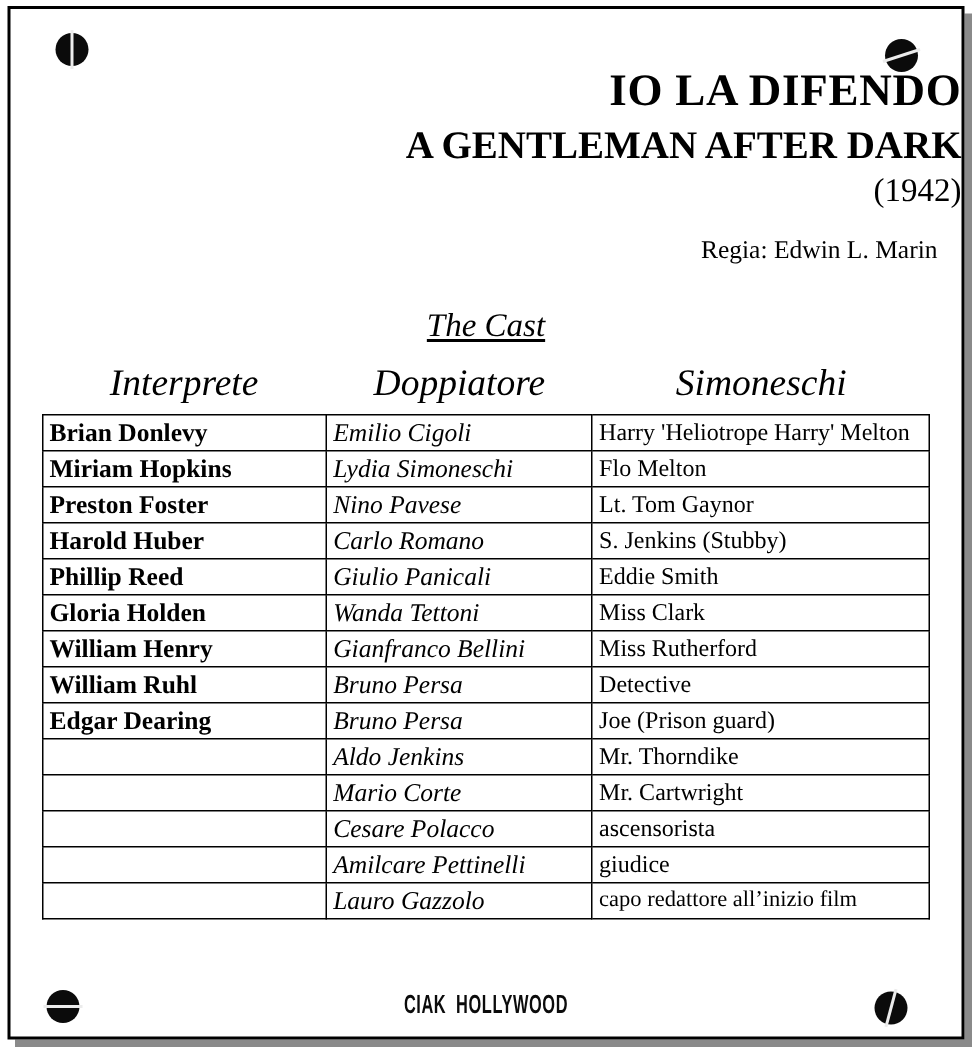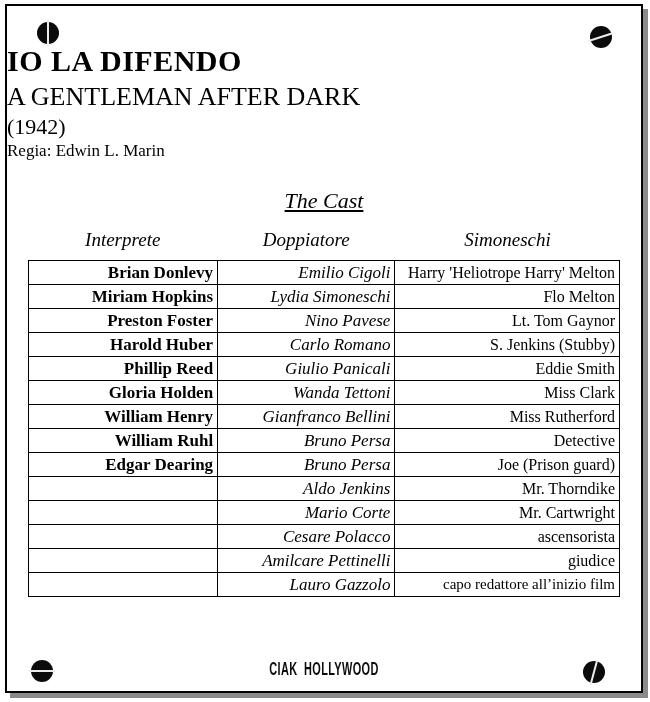--- a/index.html
+++ b/index.html
@@ -43,76 +43,76 @@
   }
   .screw--tl { left: 30px; top: 16px; }
   .screw--tr { left: 583px; top: 20px; }
   .screw--bl { left: 24px; top: 654px; }
   .screw--br { left: 576px; top: 655px; }
   .screw--tl::after { transform: rotate(90deg); }
   .screw--tr::after { transform: rotate(-18deg); }
   .screw--bl::after { transform: rotate(0deg); }
   .screw--br::after { transform: rotate(105deg); }
   
-  .header { text-align: left; }
+  .header { text-align: right; }
   .title {
     margin: 0;
     padding-top: 38px;
     font-size: 30px;
     line-height: 34px;
     font-weight: bold;
     letter-spacing: 0.5px;
   }
   .orig-title {
     margin: 4px 0 0 0;
     font-size: 26px;
     line-height: 30px;
-    font-weight: normal;
+    font-weight: bold;
   }
   .year {
     margin: 2px 0 0 0;
     font-size: 22px;
     line-height: 26px;
   }
   .director {
-    margin: 0;
+    margin: 16px;
     font-size: 17px;
     line-height: 22px;
   }
   
   .cast-heading {
     margin: 26px 0 0 0;
     text-align: center;
     font-size: 22px;
     line-height: 26px;
     font-style: italic;
     font-weight: normal;
     text-decoration: underline;
   }
   .col-labels {
     width: 592px;
     margin: 14px auto 0 auto;
     display: flex;
     font-style: italic;
-    font-size: 19px;
+    font-size: 25px;
     line-height: 23px;
   }
   .col-labels .col-label { text-align: center; }
   .col-label--1 { width: 32%; }
   .col-label--2 { width: 30%; }
   .col-label--3 { width: 38%; }
   .cast-table {
     width: 592px;
     margin: 9px auto 0 auto;
     border-collapse: collapse;
     table-layout: fixed;
   }
   .cast-table td {
     border: 1px solid #000000;
-    text-align: right;
+    text-align: left;
     vertical-align: middle;
     font-size: 16px;
     line-height: 19px;
     padding: 2px 4px;
     height: 19px;
     overflow: hidden;
   }
   .cast-table td.actor { font-weight: bold; font-size: 17px; }
   .cast-table td.dubber { font-style: italic; font-size: 17px; }
   .cast-table tr:last-child td.character { font-size: 15px; }

